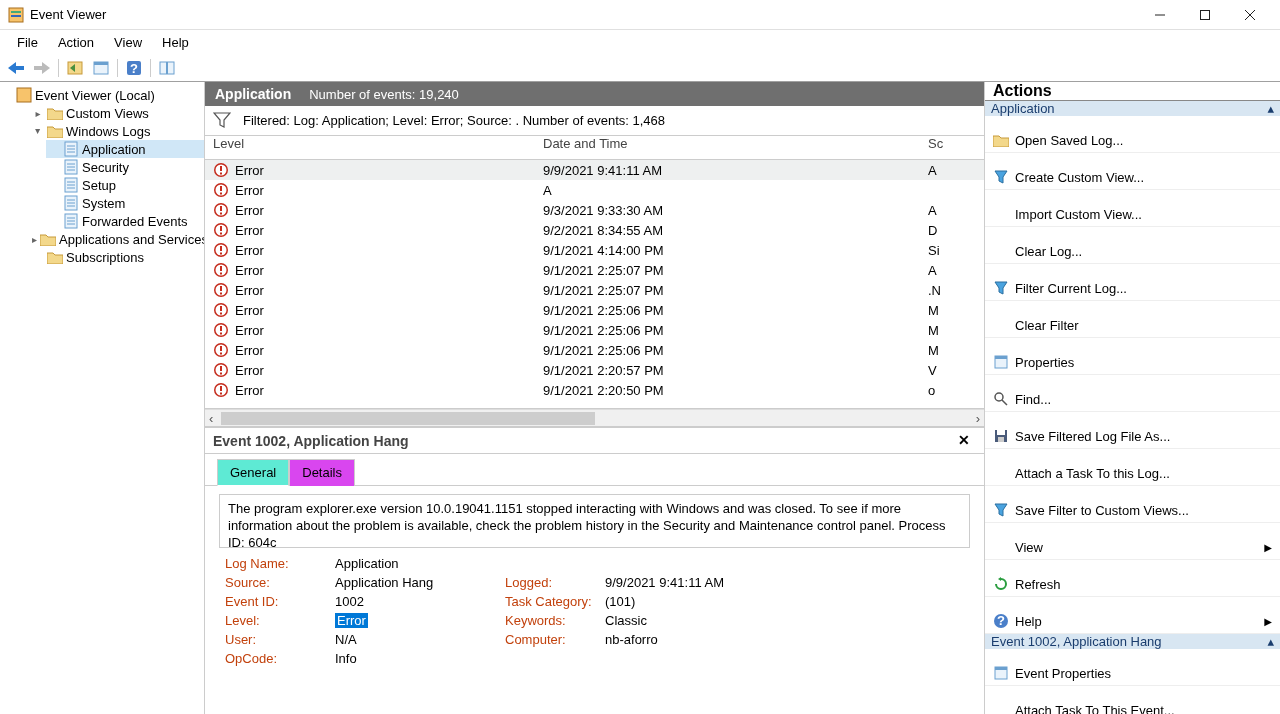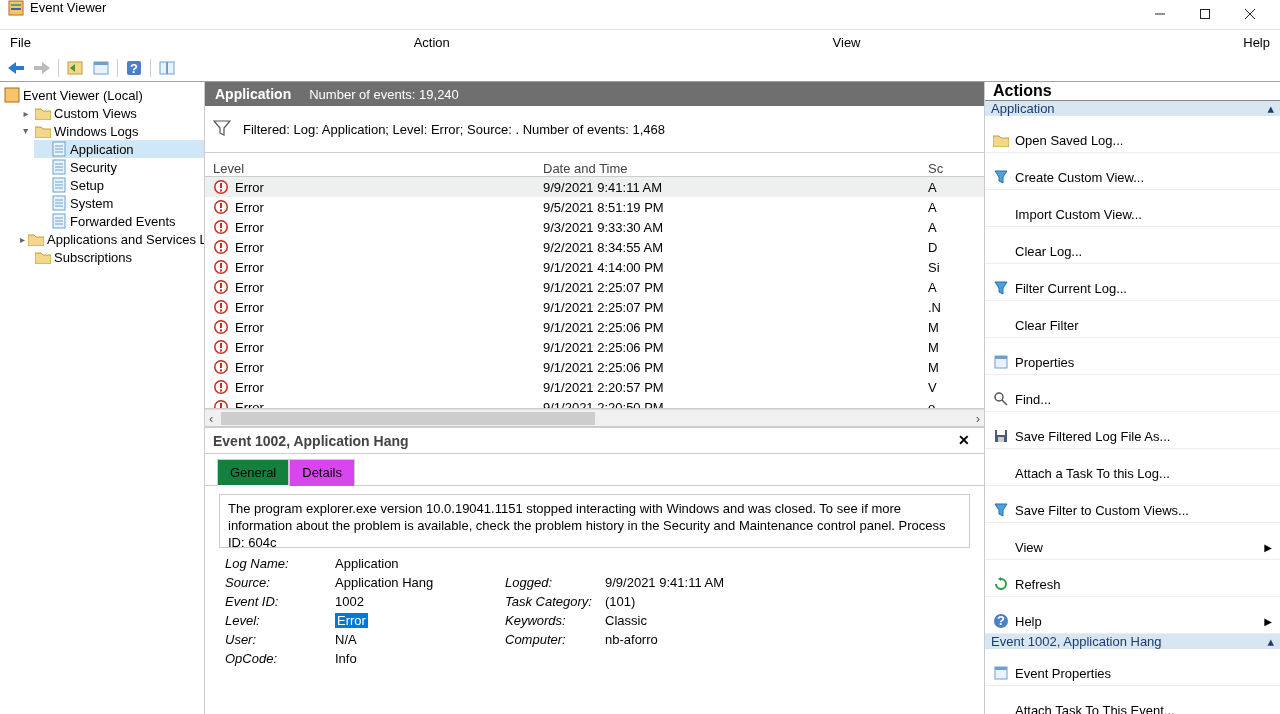--- a/index.html
+++ b/index.html
@@ -1,65 +1,65 @@
 <!DOCTYPE html>
 <html><head>
 <meta charset="utf-8">
 <style>
 * { box-sizing: border-box; margin: 0; padding: 0; font-family: "Segoe UI", sans-serif; font-size: 13px; }
 body { width: 1280px; height: 714px; background: #fff; overflow: hidden; display: flex; flex-direction: column; }
-.titlebar { height: 30px; display: flex; align-items: flex-start; padding: 0 8px; border-bottom: 1px solid #e0e0e0; }
+.titlebar { height: 30px; display: flex; align-items: center; padding: 0 8px; border-bottom: 1px solid #e0e0e0; }
 .titlebar .app-icon { width: 16px; height: 16px; margin-right: 6px; display: inline-flex; }
 .titlebar .title { flex: 1; }
 .titlebar .winctl { width: 45px; height: 28px; display: flex; align-items: center; justify-content: center; cursor: pointer; }
-.menubar { height: 24px; display: flex; align-items: center; padding: 0 0; justify-content: space-between; }
+.menubar { height: 24px; display: flex; align-items: center; padding: 0 7px; }
 .menubar .mitem { padding: 2px 10px; cursor: pointer; }
 .toolbar { height: 28px; display: flex; align-items: center; padding: 0 4px; border-bottom: 1px solid #a0a0a0; gap: 2px; }
 .toolbar .tbtn { width: 24px; height: 22px; display: flex; align-items: center; justify-content: center; cursor: pointer; border: 1px solid transparent; }
 .toolbar .sep { width: 1px; height: 18px; background: #ccc; margin: 0 2px; }
 .mainlayout { flex: 1; display: flex; overflow: hidden; }
 
 
 .treepane { width: 205px; border-right: 1px solid #ccc; background: #fff; padding: 4px 0; overflow: hidden; }
 .tree ul { list-style: none; padding-left: 16px; }
-.tree > ul { padding-left: 2px; }
+.tree > ul { padding-left: 14px; }
 .tree li { white-space: nowrap; }
 .tree .node { display: flex; align-items: center; padding: 1px 2px; cursor: pointer; gap: 3px; }
 .tree .node.selected { background: #d0e7f7; }
 .tree .expander { width: 12px; text-align: center; color: #666; font-size: 10px; }
 .tree .ticon { width: 16px; height: 16px; display: inline-flex; align-items: center; justify-content: center; }
 
 
 .centerpane { flex: 1; display: flex; flex-direction: column; border-right: 1px solid #ccc; overflow: hidden; }
 .centerheader { height: 24px; background: #6f6f6f; color: #fff; display: flex; align-items: center; padding: 0 10px; gap: 18px; }
 .centerheader .chtitle { font-weight: 600; font-size: 14px; }
-.filterbar { height: 47px; display: flex; align-items: center; padding: 0 8px; border-bottom: 1px solid #ccc; gap: 10px; }
+.filterbar { height: 30px; display: flex; align-items: center; padding: 0 8px; border-bottom: 1px solid #ccc; gap: 10px; }
 .filterbar .ficon { width: 20px; height: 18px; }
-.evtheader { height: 24px; display: flex; padding: 0 8px; border-bottom: 1px solid #ccc; align-items: flex-end; font-weight: 400; color: #444; }
+.evtheader { height: 24px; display: flex; padding: 0 8px; border-bottom: 1px solid #ccc; align-items: flex-start; font-weight: 400; color: #444; }
 .evtlist-wrap { position: relative; flex: 1; overflow: hidden; border-bottom: 1px solid #ccc; }
 .evtlist { height: 100%; overflow-y: scroll; overflow-x: hidden; }
 .evtrow { height: 20px; display: flex; align-items: center; padding: 0 8px; cursor: pointer; }
 .evtrow.selected { background: #eef0f0; }
 .evtrow .eicon { width: 18px; height: 16px; margin-right: 4px; }
 .col-level { width: 330px; display: flex; align-items: center; }
 .col-date { width: 385px; }
 .col-src { flex: 1; overflow: hidden; }
 .hscroll { height: 17px; display: flex; align-items: center; border-top: 1px solid #ddd; background: #f0f0f0; }
 .hscroll .thumb { width: 48%; height: 13px; background: #cdcdcd; margin-left: 4px; }
 
 .detailpane { height: 288px; display: flex; flex-direction: column; border-top: 2px solid #ccc; }
 .detailhdr { height: 26px; display: flex; align-items: center; padding: 0 8px; border-bottom: 1px solid #ccc; }
 .detailhdr .title { flex: 1; font-weight: 600; font-size: 14px; color: #444; }
 .detailhdr .close { width: 18px; height: 18px; cursor: pointer; font-size: 14px; font-weight: bold; }
 .tabs { display: flex; padding: 5px 12px 0 12px; gap: 0; border-bottom: 1px solid #ccc; }
 .tab { padding: 5px 12px; border: 1px solid #ccc; border-bottom: none; background: #d946ef; cursor: pointer; margin-bottom: -1px; }
-.tab.active { background: #15803d; border-bottom: 1px solid #fff; }
+.tab.active { background: #5eead4; border-bottom: 1px solid #fff; }
 .desc-box { margin: 8px 14px; border: 1px solid #ccc; padding: 6px 8px; height: 54px; overflow-y: scroll; font-size: 13px; line-height: 1.3; }
 .props { display: grid; grid-template-columns: 110px 170px 100px 1fr; padding: 0 20px; row-gap: 4px; font-size: 13px; }
-.props .lbl { color: #000000; font-style: italic; }
+.props .lbl { color: #c2410c; }
 .props .val-sel { background: #0078d7; color: #fff; padding: 0 2px; }
 
 
 .actionspane { width: 295px; background: #fff; display: flex; flex-direction: column; overflow: hidden; }
 .acthdr { height: 24px; display: flex; align-items: center; padding: 0 8px; font-weight: 600; font-size: 16px; border-bottom: 1px solid #888; }
 .actgrouphdr { height: 24px; background: #d8e6f2; display: flex; align-items: center; padding: 0 6px; color: #1a3d6e; justify-content: space-between; }
 .actline { height: 25px; display: flex; align-items: center; padding: 0 8px; cursor: pointer; gap: 6px; border-bottom: 1px solid #eee; margin-top: 12px; }
 .actline .aicon { width: 16px; height: 16px; display: inline-flex; align-items: center; justify-content: center; }
 .actline .arrow { margin-left: auto; font-size: 10px; }
 .highlight-box { border: 3px solid #d65a1b; }
@@ -315,21 +315,20 @@
           <div class="evtrow">
             <div class="col-level">
               <span class="eicon"><svg width="16" height="16">
                   <circle cx="8" cy="8" r="7" class="sv-err"></circle>
                   <circle cx="8" cy="8" r="5.5" fill="#fff"></circle>
                   <rect x="7" y="4" width="2" height="5" class="sv-err"></rect>
                   <rect x="7" y="10.5" width="2" height="2" class="sv-err"></rect>
                 </svg></span>
               <span>Error</span>
             </div>
-    <div class="col-date">9/5/2021 8:51:19 PM</div>
     <div class="col-src">A</div>
           </div>
           <div class="evtrow">
             <div class="col-level">
               <span class="eicon"><svg width="16" height="16">
                   <circle cx="8" cy="8" r="7" class="sv-err"></circle>
                   <circle cx="8" cy="8" r="5.5" fill="#fff"></circle>
                   <rect x="7" y="4" width="2" height="5" class="sv-err"></rect>
                   <rect x="7" y="10.5" width="2" height="2" class="sv-err"></rect>
                 </svg></span>

